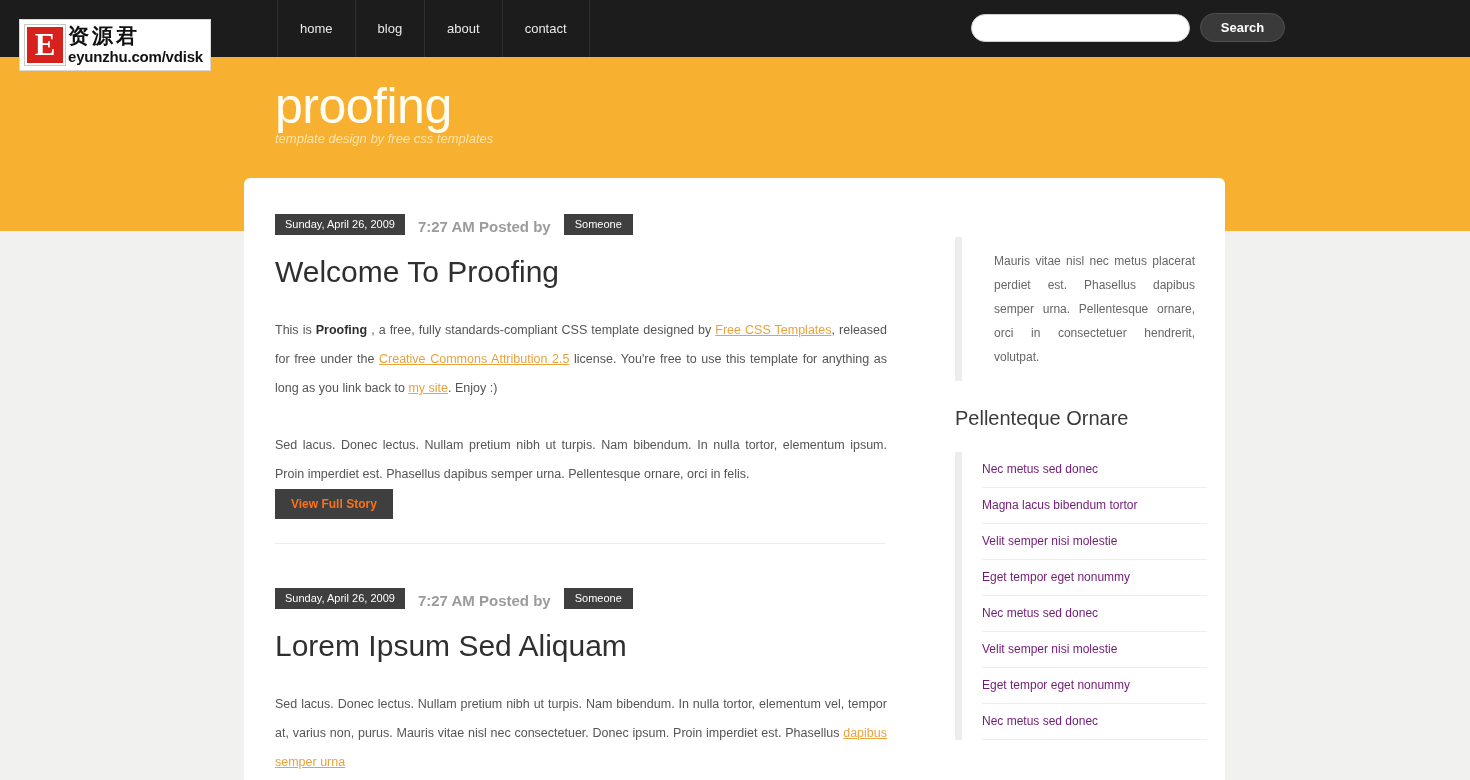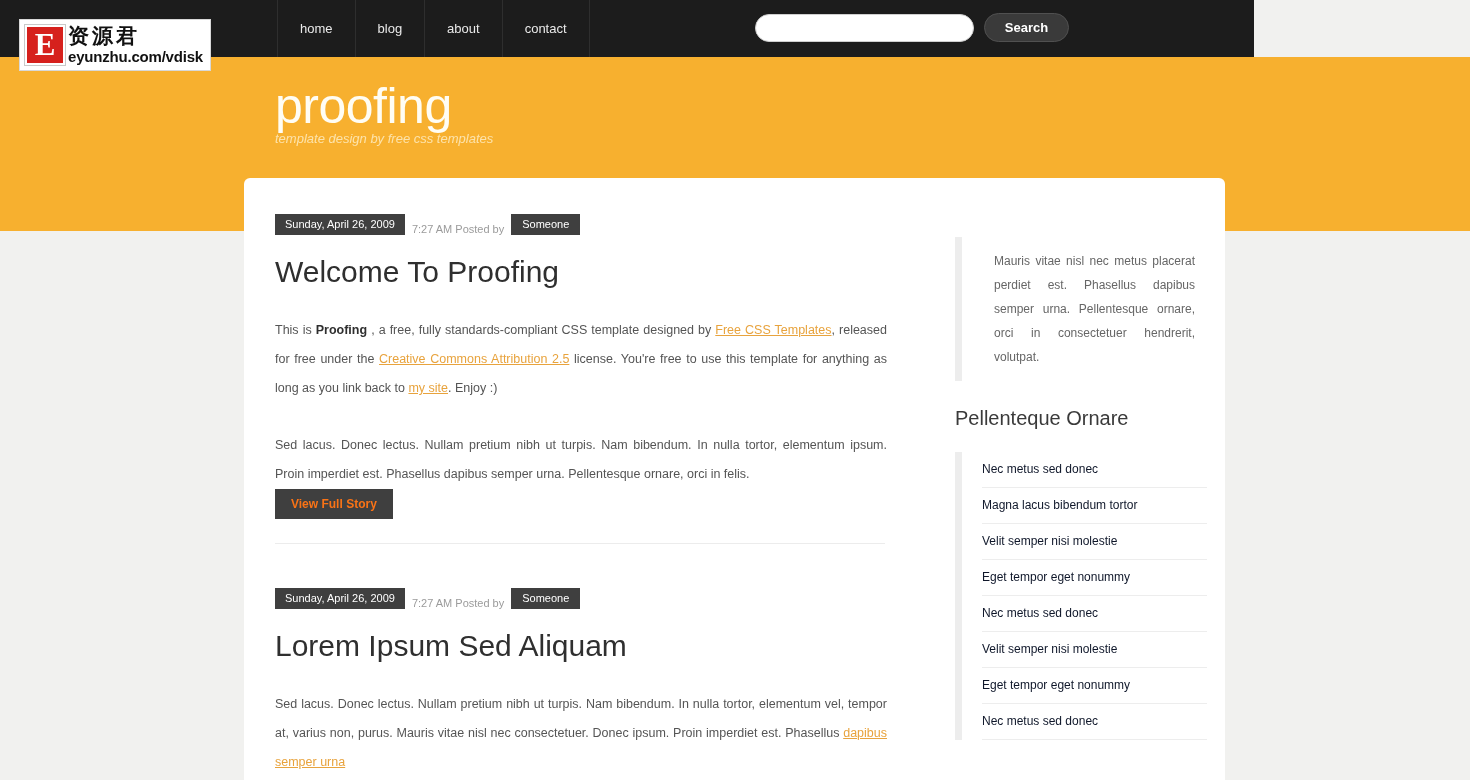--- a/index.html
+++ b/index.html
@@ -7,21 +7,21 @@
     margin: 0; padding: 0;
     width: 1470px; height: 780px;
     overflow: hidden;
     background: #f1f1ef;
     font-family: "Liberation Sans", sans-serif;
   }
 
   
   .topbar {
     position: absolute; left: 0; top: 0;
-    width: 1254px; height: 57px;
+    width: 1470px; height: 57px;
     background: #1c1c1c;
     z-index: 5;
   }
   .logo-box {
     position: absolute; left: 19px; top: 19px;
     width: 192px; height: 52px;
     background: #ffffff;
     border: 1px solid #d8d8d8;
     display: flex; align-items: center;
     padding-left: 5px;
@@ -133,21 +133,21 @@
   
   .main { position: absolute; left: 31px; top: 36px; width: 612px; }
 
   .meta { display: flex; align-items: flex-end; height: 21px; }
   .meta .date {
     background: #3f3f3f; color: #ffffff;
     font-size: 11px; padding: 4px 10px;
     line-height: 13px;
   }
   .meta .mid {
-    color: #9b9b9b; font-size: 11px; padding: 0 7px;
+    color: #9b9b9b; font-size: 15px; padding: 0 13px; font-weight: bold;
   }
   .meta .author {
     background: #3f3f3f; color: #ffffff;
     font-size: 11px; padding: 4px 11px;
     line-height: 13px;
   }
 
   .post-title {
     margin: 20px 0 0 0;
     font-size: 30px;
@@ -205,21 +205,21 @@
   .quote-text {
     font-size: 12px;
     color: #666666;
     line-height: 24px;
     text-align: justify;
     margin: 12px;
   }
   .side-list { list-style: none; margin: 0; padding: 0; }
   .side-list li {
     font-size: 12px;
-    color: #0f172a;
+    color: #701a75;
     padding: 10px 0 10px 0;
     border-bottom: 1px solid #ededed;
     line-height: 15px;
   }
   .side-gap { height: 26px; }
 </style>
 </head>
 <body>
 
 <div class="topbar">

